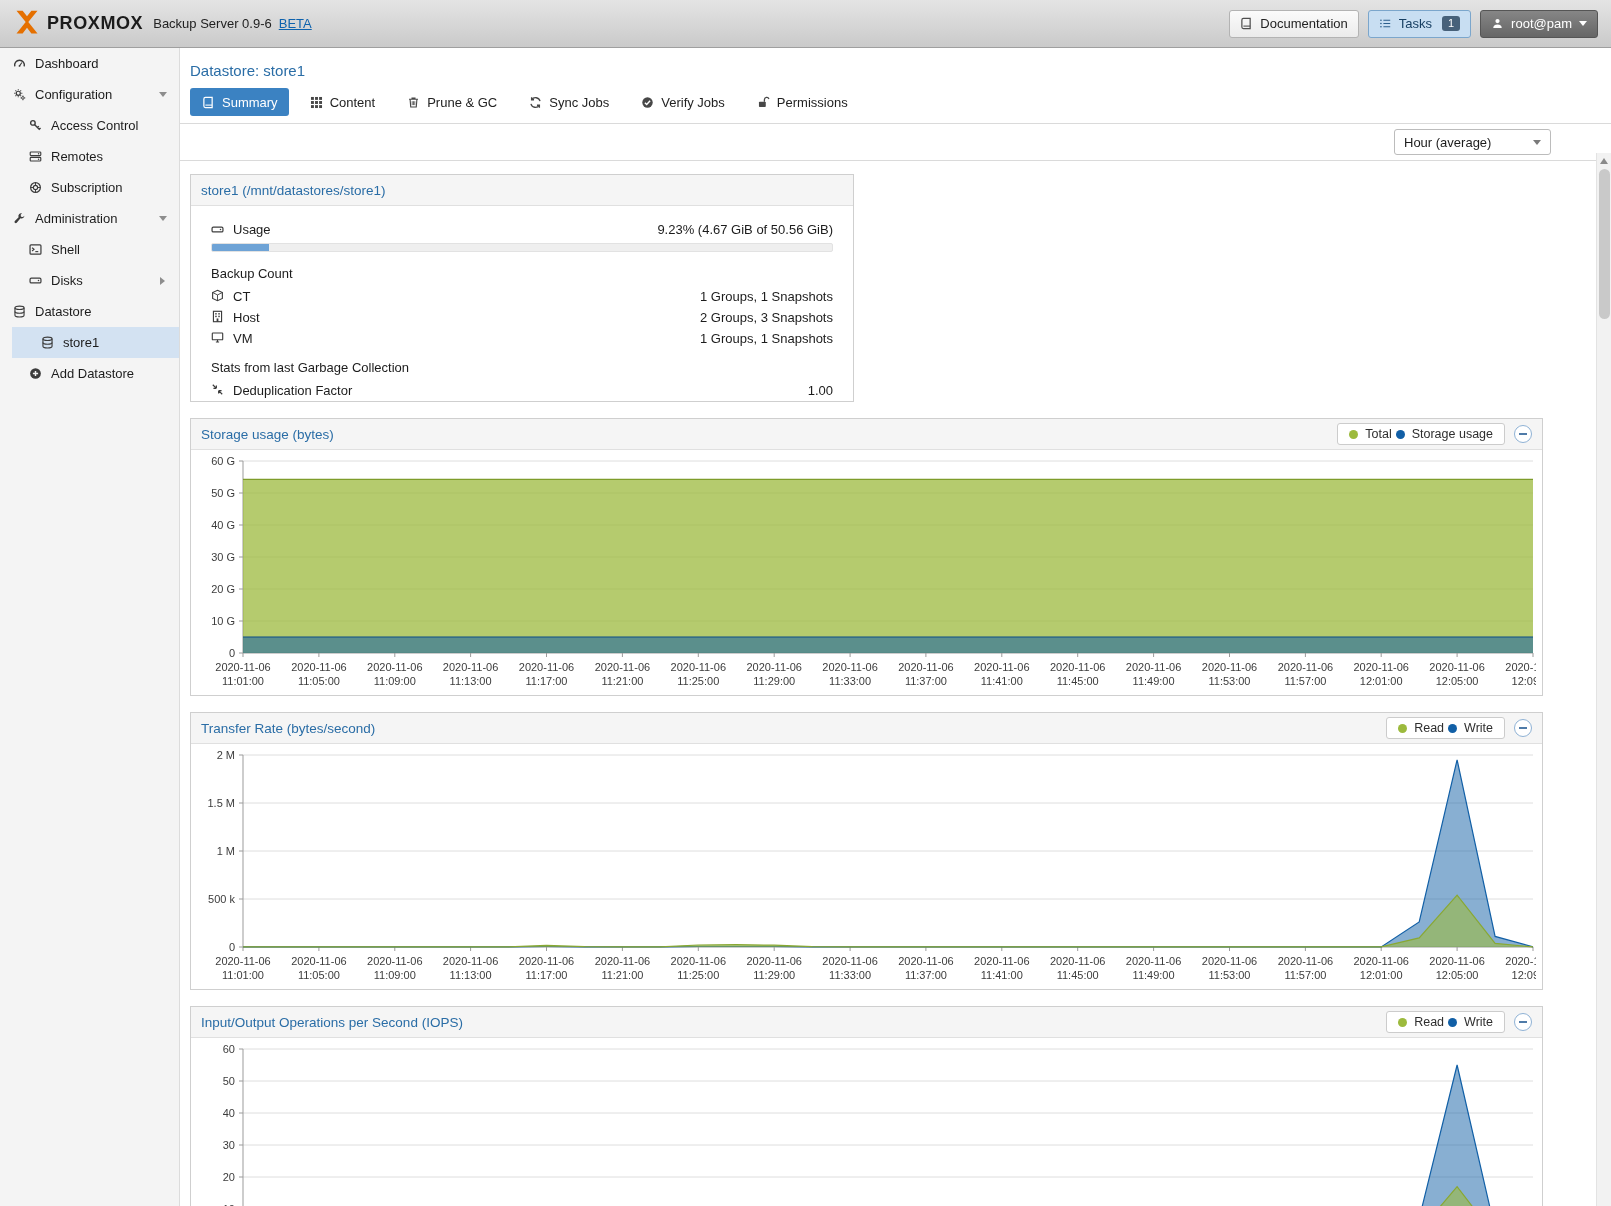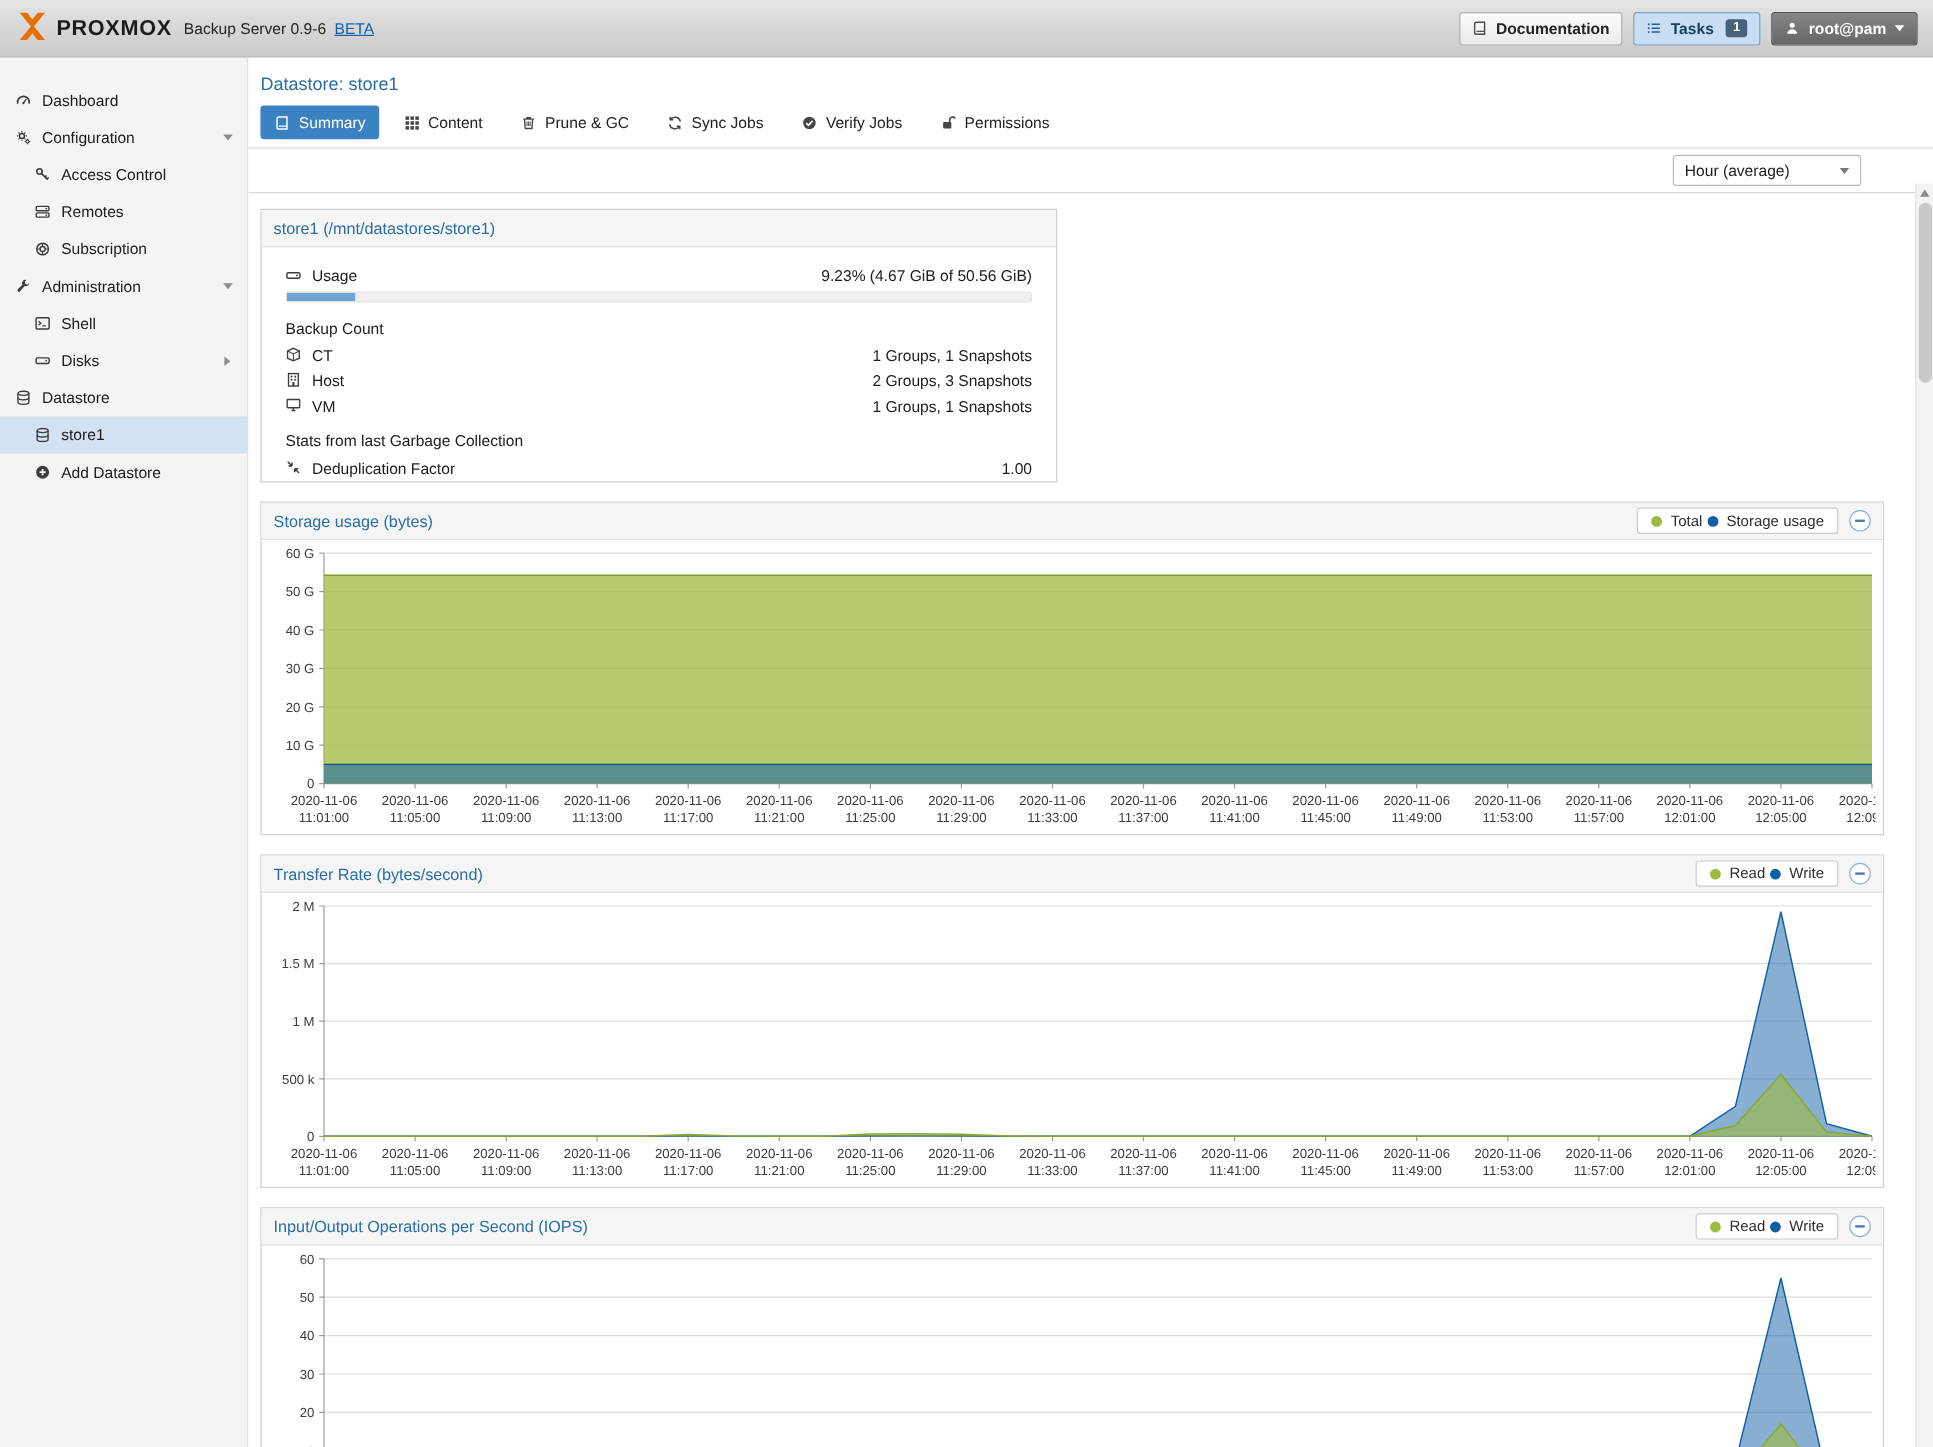--- a/index.html
+++ b/index.html
@@ -6,37 +6,37 @@
   html,body { width:1611px; height:1206px; overflow:hidden; }
   body { font-family:"Liberation Sans", sans-serif; font-size:13px; color:#1c1c1c; background:#fff; }
 
   
   .topbar { height:48px; display:flex; align-items:center; padding:0 13px;
             background:linear-gradient(#e4e4e4,#cacaca); border-bottom:1px solid #9f9f9f; }
   .brand { display:flex; align-items:center; gap:6px; }
   .brand-name { font-size:18px; font-weight:bold; letter-spacing:.6px; color:#1b1b1b; }
   .product { margin-left:10px; font-size:13px; color:#222; }
   .beta { margin-left:7px; color:var(--link-blue,#0e62ad); text-decoration:underline; cursor:pointer; }
-  .top-right { margin-left:auto; display:flex; gap:9px; align-items:flex-end;font-weight:bold; }
+  .top-right { margin-left:auto; display:flex; gap:9px; align-items:flex-end; }
   .btn { display:flex; align-items:center; gap:7px; height:28px; padding:0 10px; border-radius:3px;
          border:1px solid #b3b3b3; background:linear-gradient(#fbfbfb,#ebebeb); color:#222; cursor:pointer; }
   .btn .i { color:#4e4e4e; }
   .btn-tasks { background:var(--tasks-bg,#c8def2); border-color:var(--tasks-border,#7ba6cc); color:#173f63; }
   .btn-tasks .i { color:#2c5f8c; }
   .badge { background:#47617a; color:#fff; border-radius:3px; font-size:11px; line-height:15px; padding:0 6px; margin-left:3px; }
   .btn-user { background:linear-gradient(#868686,#666); border-color:#555; color:#fff; }
   .btn-user .i { color:#fff; }
   .caret-down { width:0; height:0; border:4px solid transparent; border-top:5px solid currentColor; transform:translateY(2px); }
 
   
   .shell { display:flex; height:1158px; }
-  .sidebar { width:207px; flex:none; background:#f4f4f4; border-right:1px solid #dcdcdc; padding-top:20px; }
+  .sidebar { width:180px; flex:none; background:#f4f4f4; border-right:1px solid #dcdcdc; padding-top:0; }
   .side-item { height:31px; display:flex; align-items:center; padding-left:13px; position:relative; cursor:pointer; }
   .side-item.lvl1 { padding-left:29px; }
-  .side-item.selected { background:var(--selected-row,#d3e2f2); }
+  .side-item.selected { background:var(--selected-row,#d3e2f2);margin-left:12px; }
   .side-item .i { color:#3c3c3c; margin-right:9px; flex:none; }
   .side-caret { position:absolute; right:12px; }
   .tri-down { display:block; width:0; height:0; border:4px solid transparent; border-top:5px solid #8d8d8d; transform:translateY(2px); }
   .tri-right { display:block; width:0; height:0; border:4px solid transparent; border-left:5px solid #8d8d8d; transform:translateX(2px); }
 
   
   .main { flex:1; position:relative; background:#fff; overflow:hidden; }
   .page-title { padding:14px 0 0 10px; color:var(--title-blue,#2a6da6); font-size:15px; }
   .tabbar { display:flex; gap:10px; padding:9px 0 0 10px; }
   .tab { display:flex; align-items:center; gap:7px; height:28px; padding:0 11px; border-radius:3px; color:#222; cursor:pointer; }

